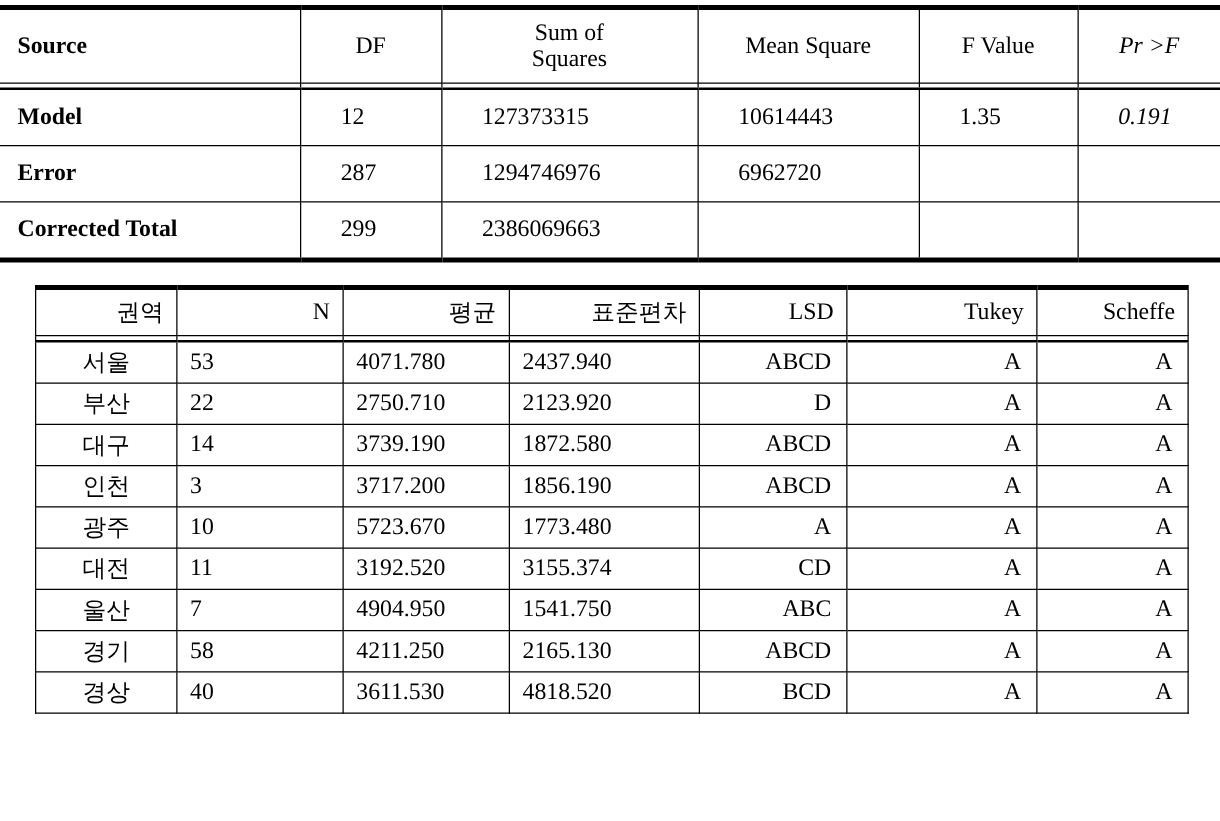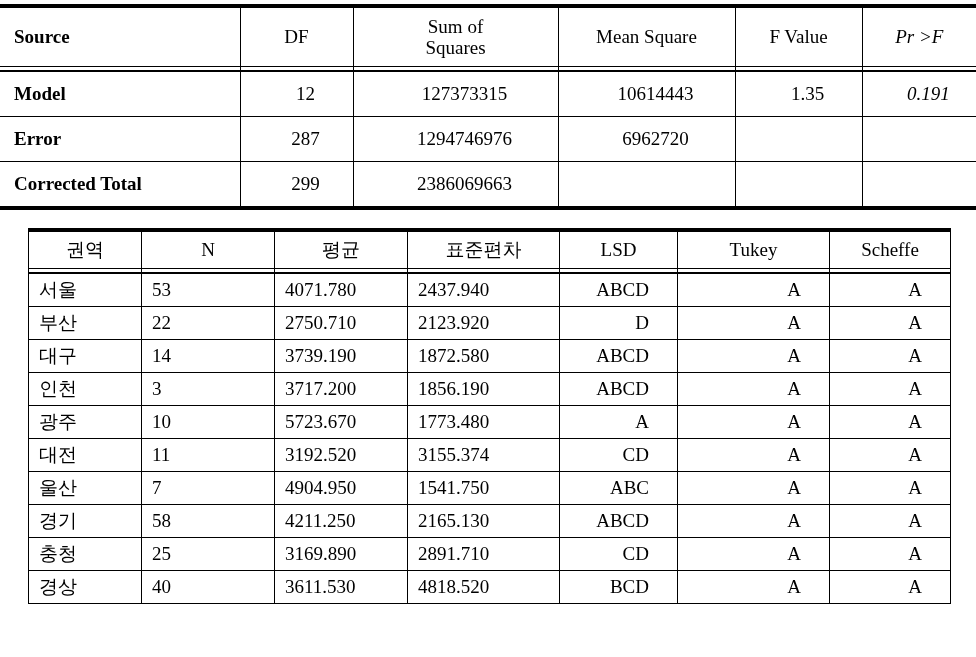--- a/index.html
+++ b/index.html
@@ -55,21 +55,21 @@
   table.anova tr.head-row th.left-head {
     text-align: left;
     padding-left: 14px;
   }
   table.anova td.src {
     text-align: left;
     padding-left: 14px;
     height: 36px;
   }
   table.anova td.num {
-    text-align: center;
+    text-align: left;
     padding-right: 14px;
     height: 36px;
     padding-left: 32px;
   }
   table.anova tr.last-row > * {
     border-bottom: 4px solid #000;
   }
   table.anova td:first-child, table.anova th:first-child { border-left: none; font-weight: bold; }
   table.anova td:last-child, table.anova th:last-child { border-right: none; font-style: italic; }
 
@@ -93,33 +93,33 @@
     border-right: 1px solid #000;
     border-bottom: 1px solid #000;
     padding: 2px 10px;
     font-weight: normal;
     height: 28px;
     vertical-align: middle;
   }
   table.posthoc tr.head-row > th {
     border-top: 4px solid #000;
     border-bottom: 1px solid #000;
-    text-align: center;
+    text-align: right;
     height: 32px;
   }
   table.posthoc tr.head-under > * {
     height: 3px;
     padding: 0;
     border-bottom: 2px solid #000;
     border-left: 1px solid #000;
     border-right: 1px solid #000;
   }
-  table.posthoc td.region { }
+  table.posthoc td.region { text-align: center; }
   table.posthoc td.num { text-align: left; padding-right: 14px; }
-  table.posthoc td.grp { text-align: right; padding-right: 28px; }
+  table.posthoc td.grp { text-align: right; padding-right: 12px; }
   table.posthoc th:first-child, table.posthoc td:first-child { border-left: 1px solid #000; }
   table.posthoc th:last-child, table.posthoc td:last-child { border-right: 1px solid #000; }
 
   
 </style>
 </head>
 <body>
 
 <div id="anova-table-wrap">
   <table class="anova">
@@ -279,29 +279,20 @@
         <tr>
           <td class="region">경기</td>
           <td class="num">58</td>
           <td class="num">4211.250</td>
           <td class="num">2165.130</td>
           <td class="grp">ABCD</td>
           <td class="grp">A</td>
           <td class="grp">A</td>
         </tr>
         <tr>
-          <td class="region">충청</td>
-          <td class="num">25</td>
-          <td class="num">3169.890</td>
-          <td class="num">2891.710</td>
-          <td class="grp">CD</td>
-          <td class="grp">A</td>
-          <td class="grp">A</td>
-        </tr>
-        <tr>
           <td class="region">경상</td>
           <td class="num">40</td>
           <td class="num">3611.530</td>
           <td class="num">4818.520</td>
           <td class="grp">BCD</td>
           <td class="grp">A</td>
           <td class="grp">A</td>
         </tr>
       </tbody>
   </table>

